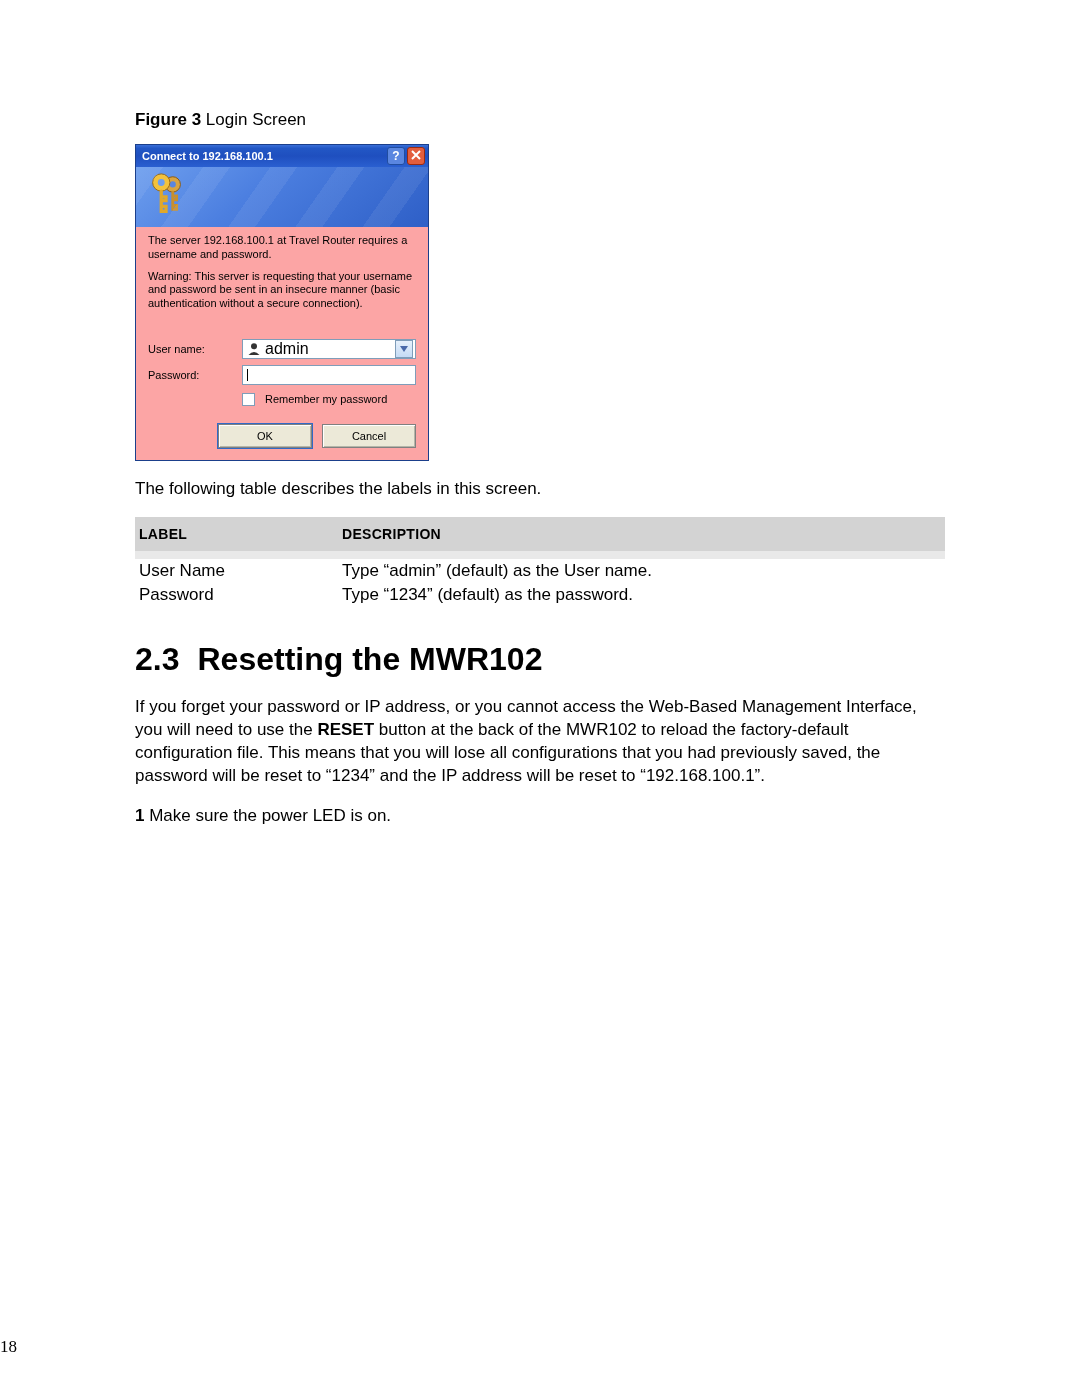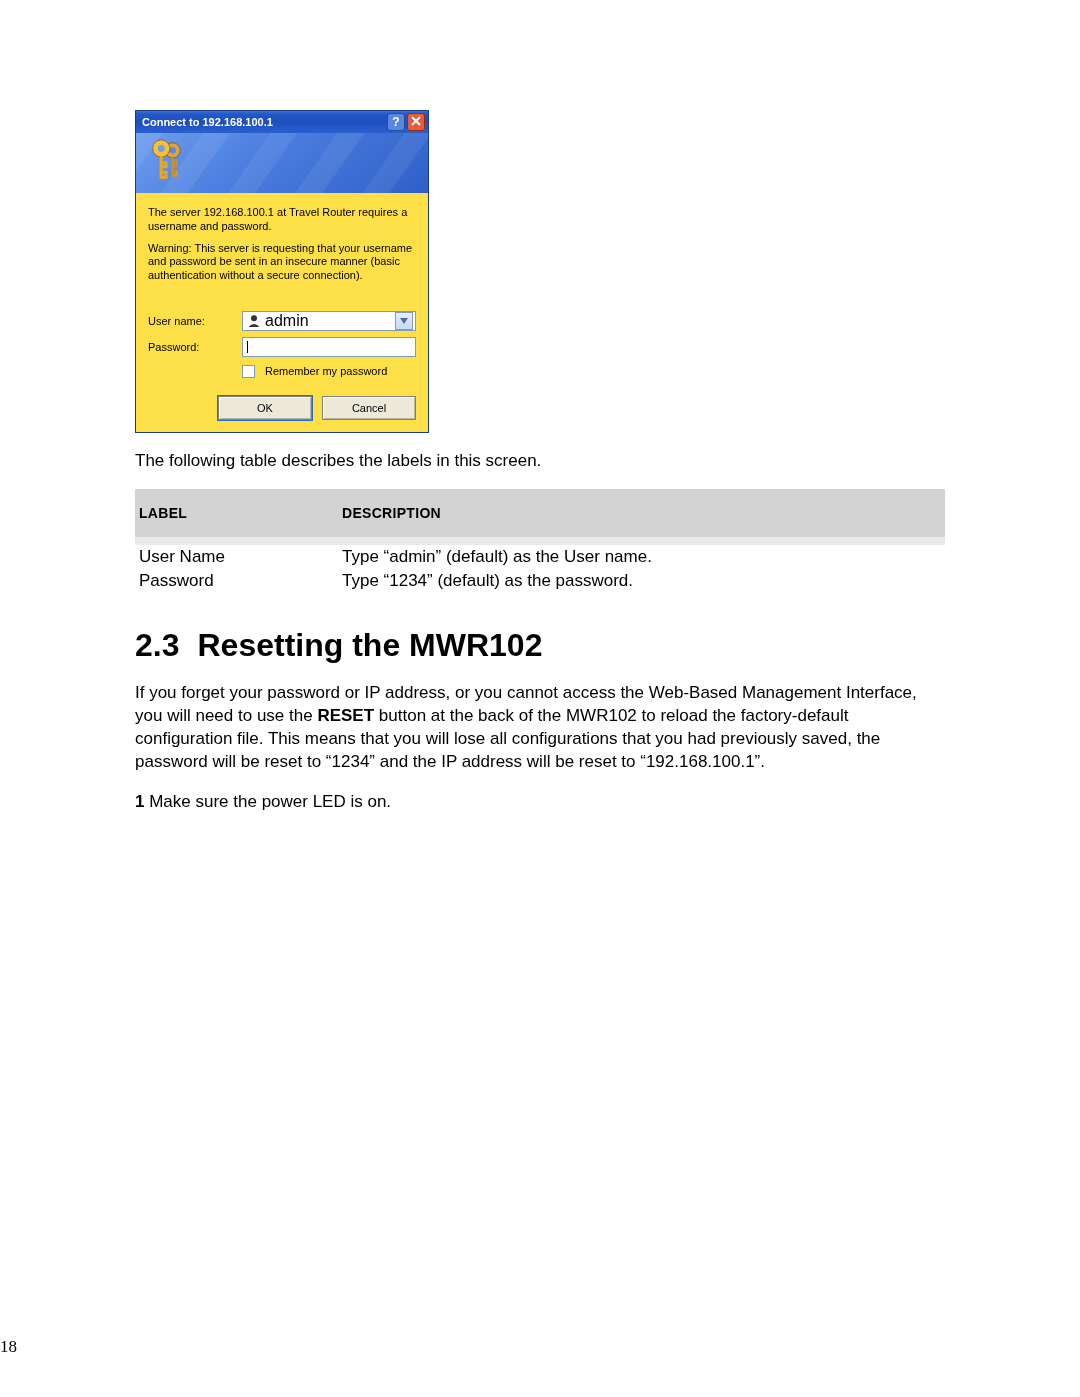--- a/index.html
+++ b/index.html
@@ -65,22 +65,22 @@
     position:absolute; inset:0;
     background:
       repeating-linear-gradient(125deg, rgba(255,255,255,0.07) 0 22px, rgba(255,255,255,0) 22px 55px);
   }
   .keys-icon {
     position: absolute; top: 4px; left: 8px;
     width: 46px; height: 46px;
   }
 
   .body-area {
-    background:#fde047;
-    padding: 13px 12px 12px 12px;
+    background:#fca5a5;
+    padding: 7px 12px 12px 12px;
   }
   .msg { font-size:11px; line-height:1.25; margin-bottom:8px; }
   .form-row {
     display:flex; align-items:center;
     margin-top:6px;
   }
   .form-row .lbl { width:94px; font-size:11px; }
   .combo {
     flex:1;
     display:flex; align-items:center;
@@ -142,21 +142,21 @@
     margin-top:18px;
     width:100%;
     border-collapse:collapse;
     font-size:17px;
   }
   table.label-table thead th{
     background:#d3d3d3;
     font-size:14px;
     text-transform:uppercase;
     text-align:left;
-    padding:16px 4px;
+    padding:9px 4px;
     letter-spacing:0.3px;
   }
   table.label-table thead th:first-child{ width:195px; }
   table.label-table thead tr.spacer th{ background:#e9e9e9; height:8px; padding:0; }
   table.label-table td{ padding:2px 4px; vertical-align:top; }
 
   h1.sec{
     font-size:32px;
     font-weight:bold;
     margin:34px 0 18px 0;
@@ -181,20 +181,24 @@
     text-align:left;
     font-size:17px;
     font-family:"Times New Roman", serif;
   }
 </style>
 </head>
 <body>
 
 <div class="page">
 
+  <div class="fig-caption">
+    <b>Figure 3</b>
+    <span>Login Screen</span>
+  </div>
 
   <div class="dialog">
     <div class="titlebar">
       <span class="title-text">Connect to 192.168.100.1</span>
       <div class="tb-btn tb-help">
         <span>?</span>
       </div>
       <div class="tb-btn tb-close">
         <span>
           <svg width="10" height="10" viewBox="0 0 10 10">

